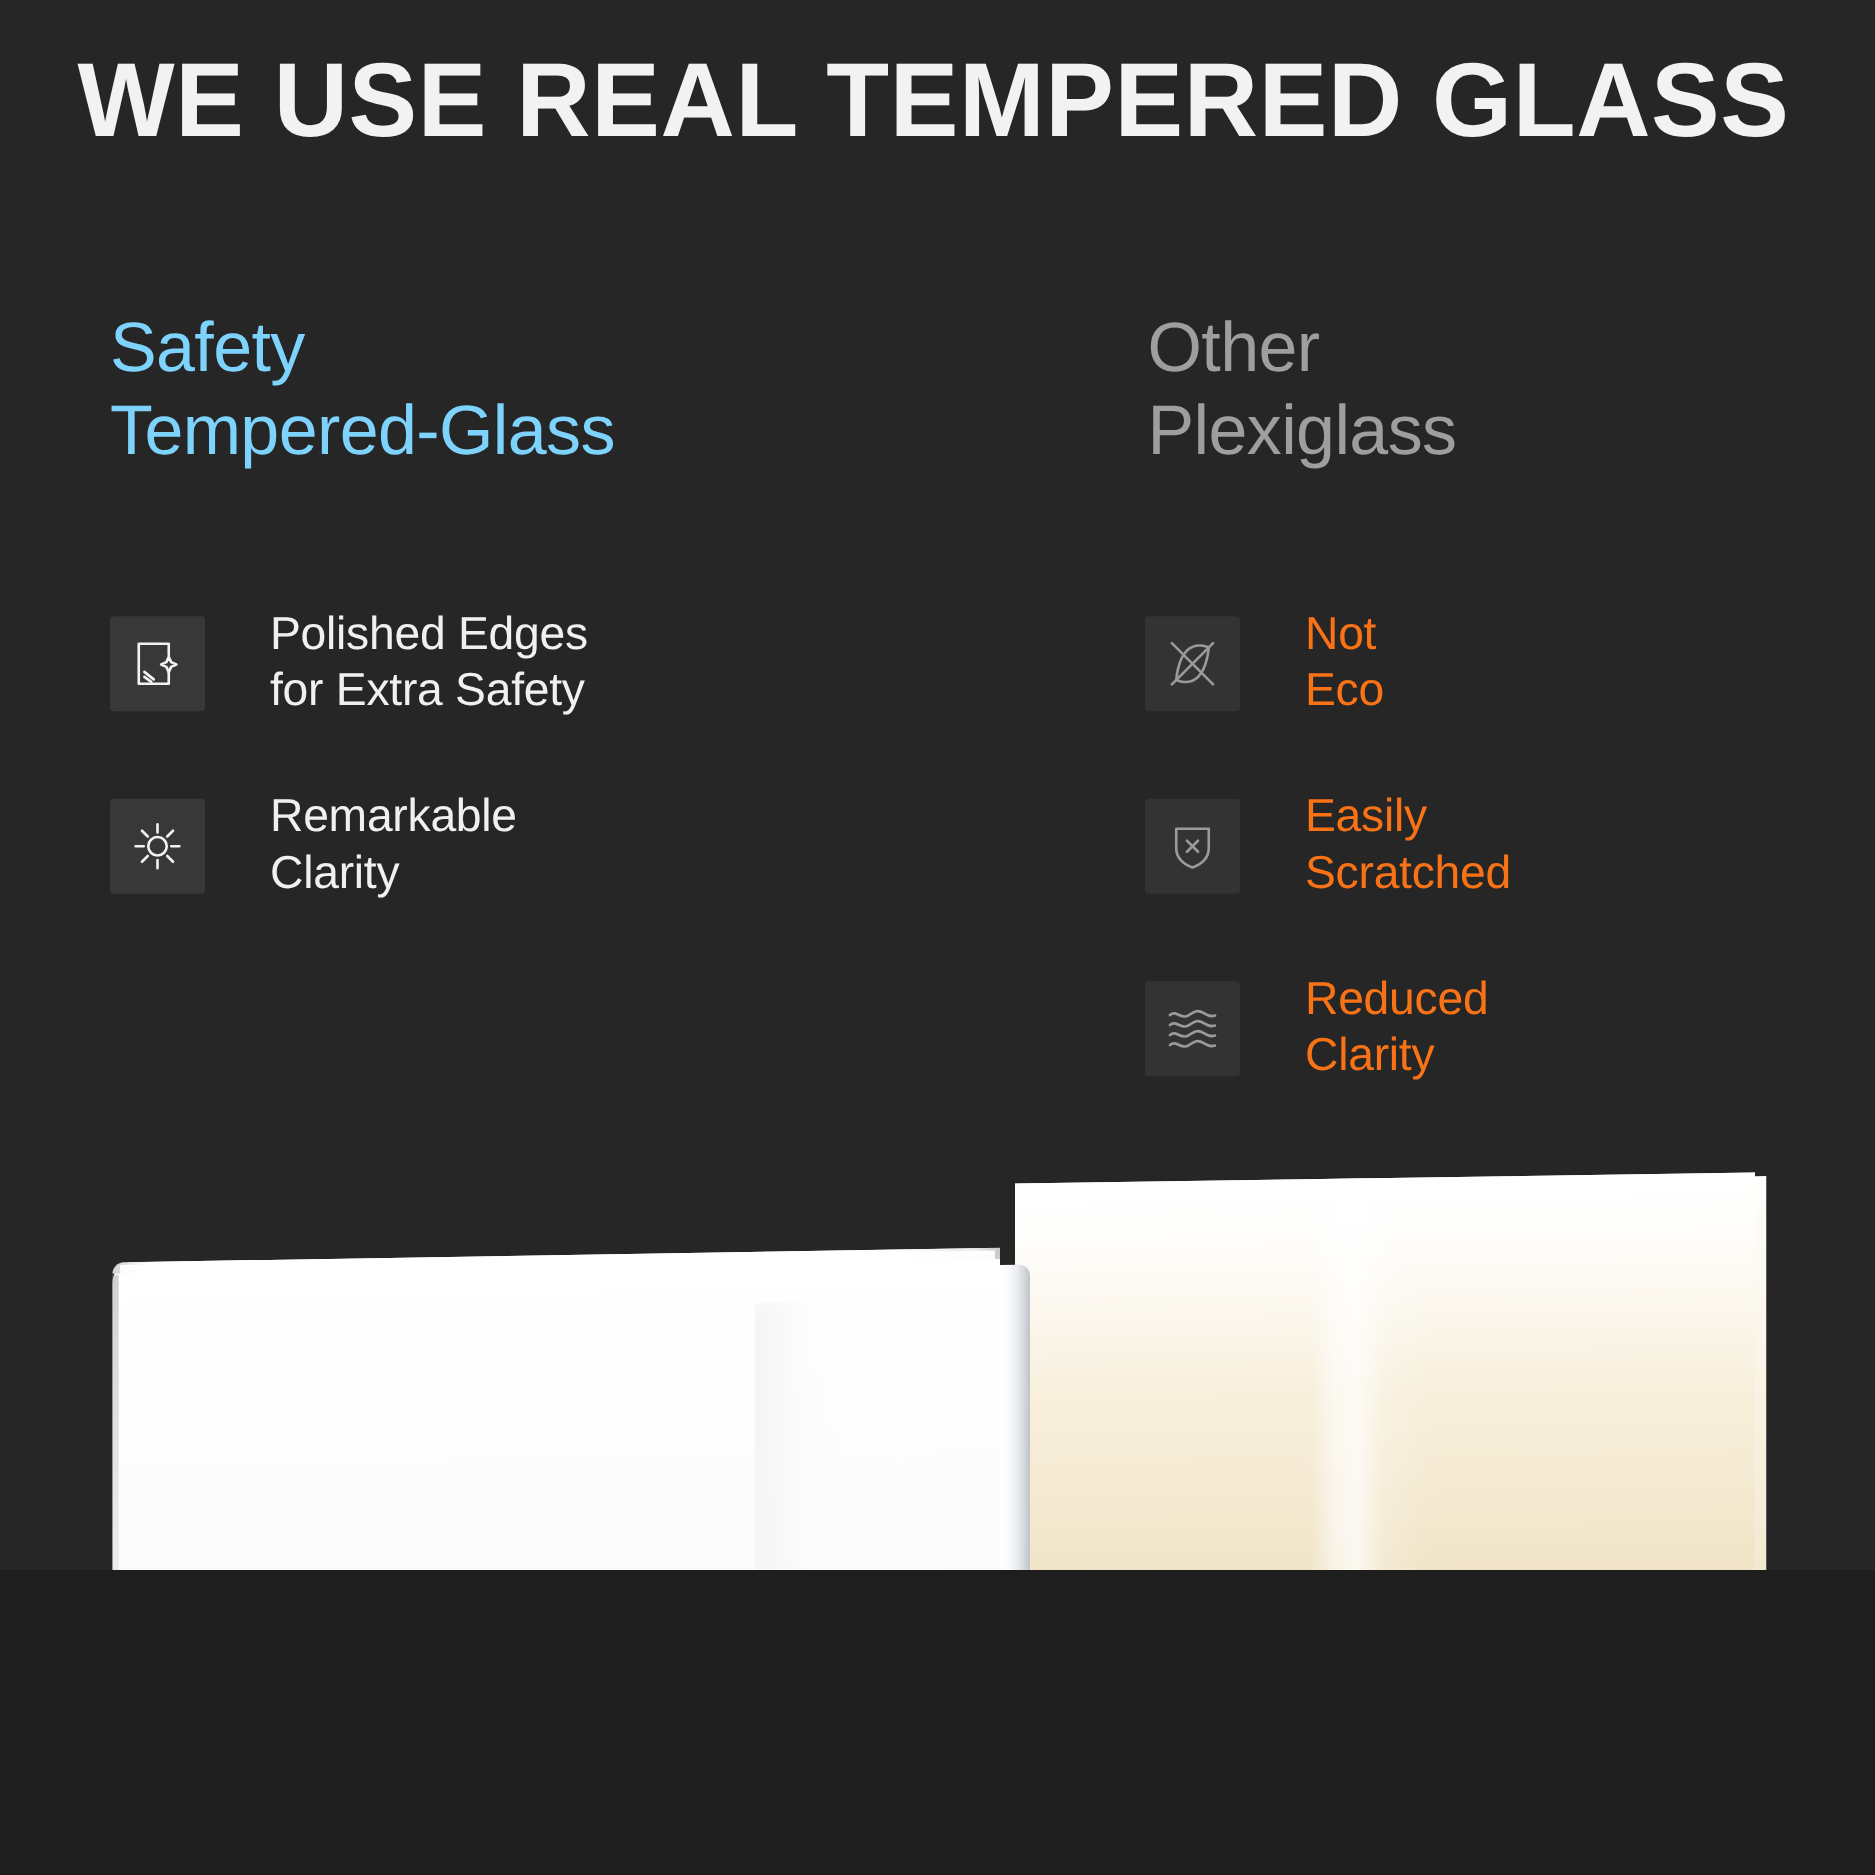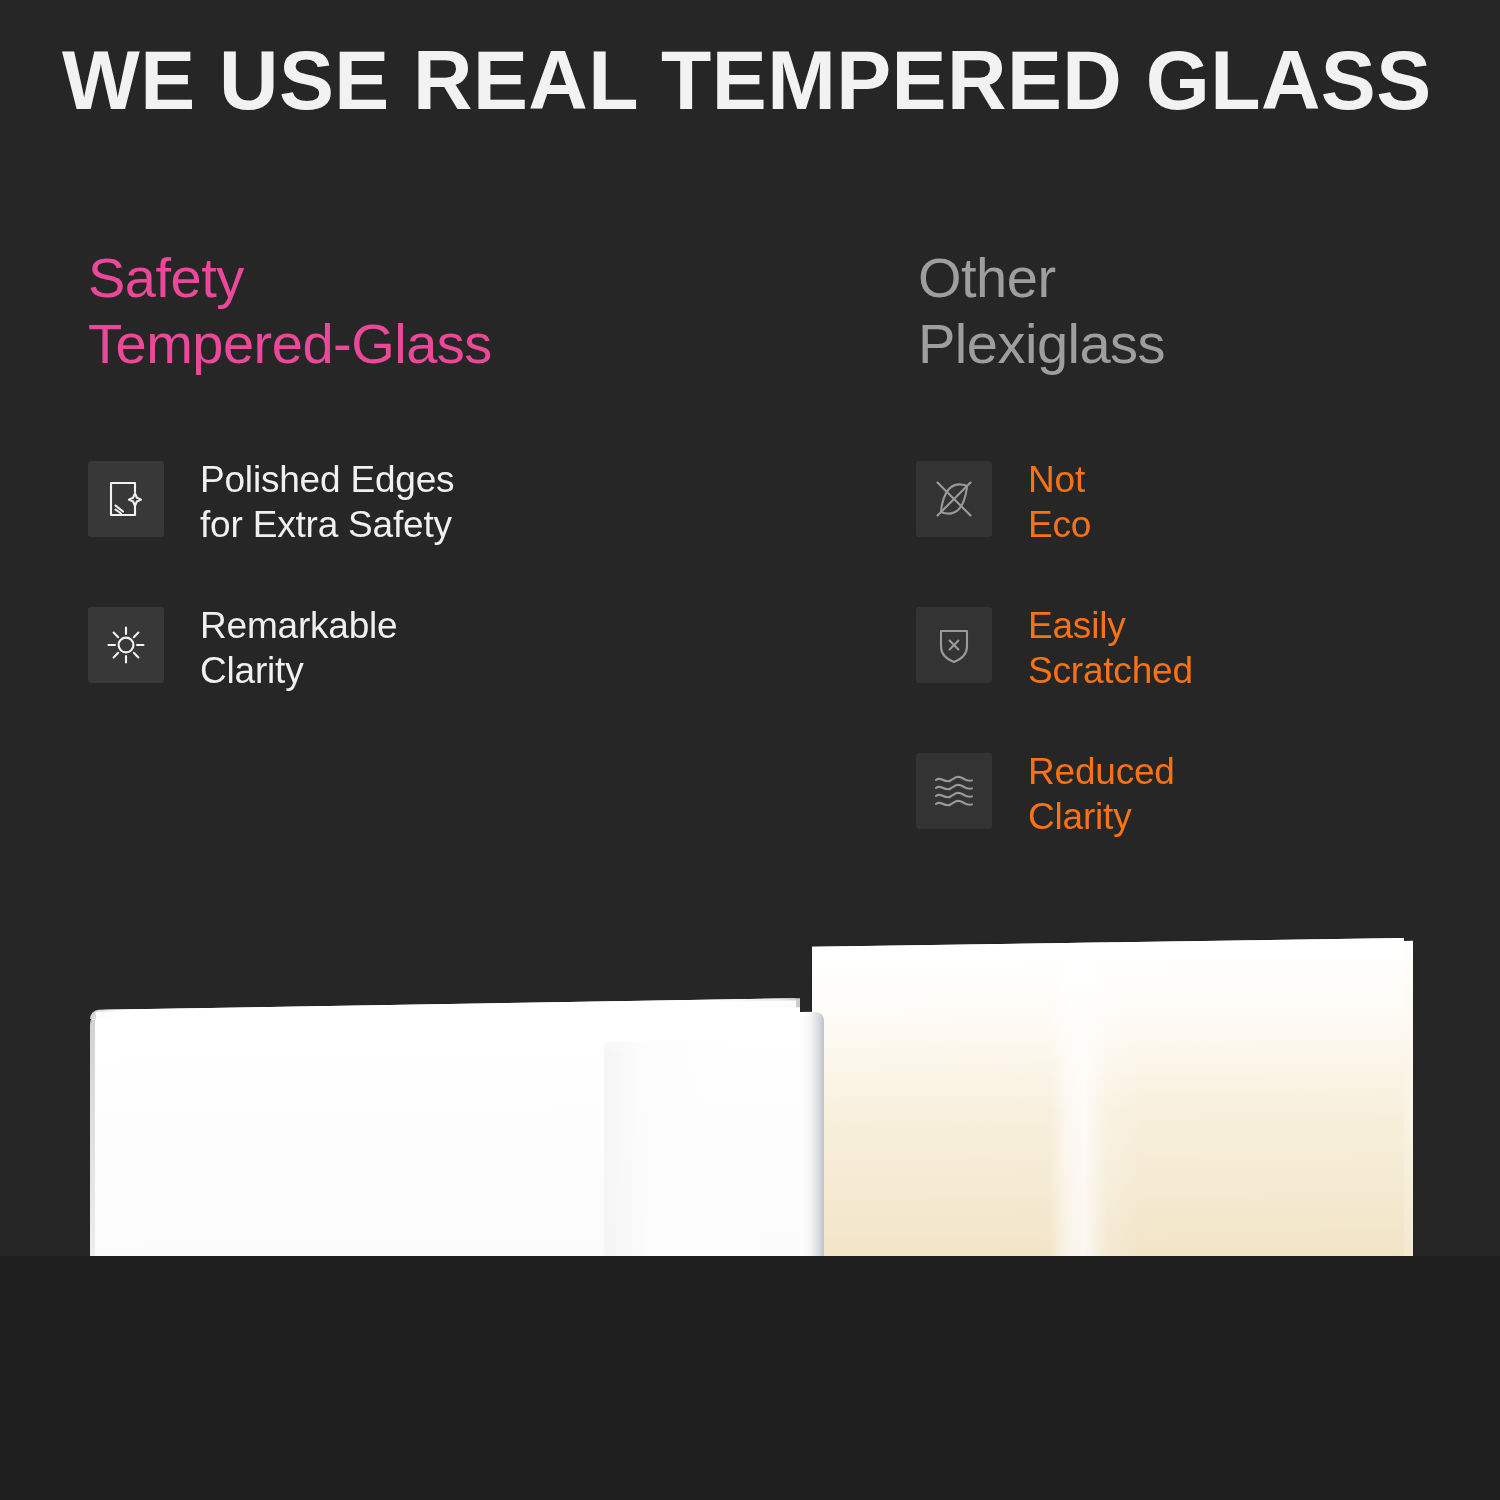--- a/index.html
+++ b/index.html
@@ -44,36 +44,37 @@
 
   .col-heading {
     font-family: "Liberation Sans", sans-serif;
     font-size: 56px;
     font-weight: 400;
     line-height: 1.17;
     letter-spacing: -0.5px;
     margin: 0 0 0 0;
     white-space: pre-line;
   }
-  .col-left  .col-heading { color: #ec4899; }
+  .col-left  .col-heading { color: #7dd3fc; }
   .col-right .col-heading { color: #9e9e9e; }
 
   
   .features {
     position: absolute;
     top: 455px;
     width: 640px;
   }
   .feat-left  { left: 88px; }
   .feat-right { left: 916px; }
 
   .feature {
     display: flex;
-    align-items: flex-start;
+    align-items: center;
     height: 146px;
+    gap: 16px;
   }
   .icon-tile {
     flex: 0 0 auto;
     width: 76px;
     height: 76px;
     background: #383838;
     border-radius: 3px;
     display: flex;
     align-items: center;
     justify-content: center;

